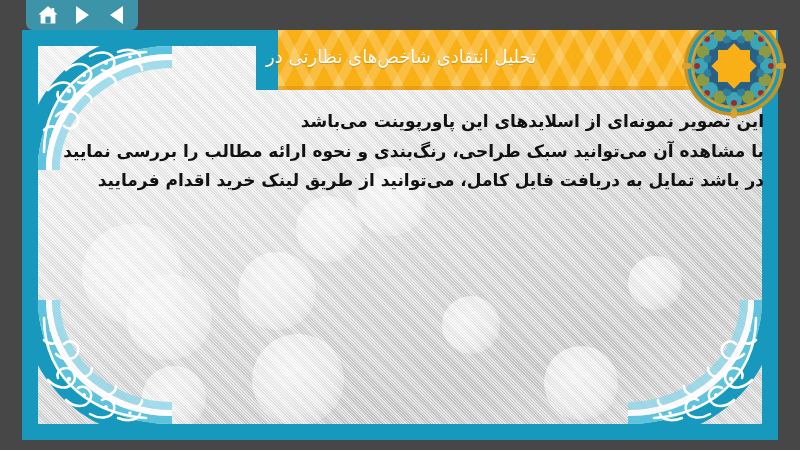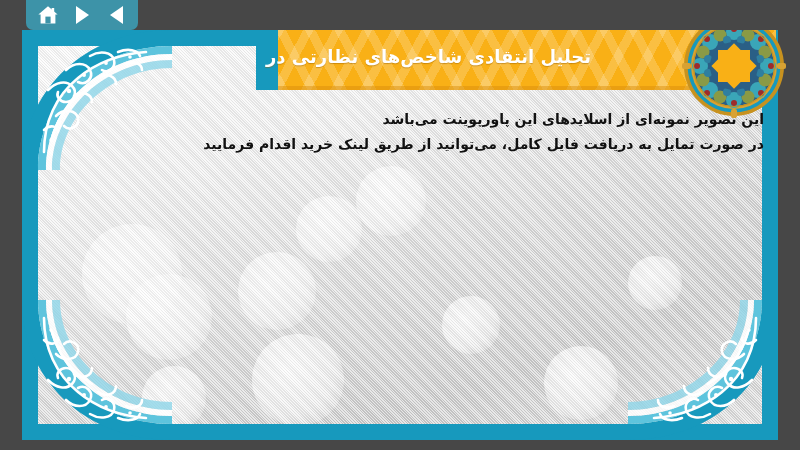--- a/index.html
+++ b/index.html
@@ -103,21 +103,21 @@
   #banner-body::after{
     content:""; position:absolute; left:0; right:0; bottom:0; height:4px;
     background:rgba(215,140,10,.45);
   }
   #title-text{
     position:relative; z-index:3;
     height:68px; display:flex; flex-direction:column;
     align-items:flex-end; justify-content:center;
     padding:0 86px 0 10px;
     color:#ffffff;
-    font-size:18px; font-weight:bold; line-height:1.5;
+    font-size:18px; font-weight:normal; line-height:1.5;
     text-align:right; direction:rtl; white-space:nowrap;
     text-shadow:0 1px 1px rgba(150,95,0,.45);
   }
 
   
   #medallion{
     position:absolute; right:-10px; top:-8px; width:104px; height:104px;
     z-index:5;
   }
 
@@ -126,21 +126,21 @@
     position:absolute; right:0; top:90px; width:16px; height:320px;
     background:#1799bd; z-index:20;
   }
 
   
   #body-text{
     position:absolute; left:40px; right:36px; top:108px;
     z-index:25;
     direction:rtl; text-align:right;
     color:#111111;
-    font-size:14px; font-weight:bold; line-height:1.62;
+    font-size:17px; font-weight:bold; line-height:1.62;
   }
   #body-text p{ margin:0 0 2px 0; white-space:nowrap; }
 </style>
 </head>
 <body>
 
 <div id="stage">
 
   <div id="navbar">
     <div id="nav-pill">
@@ -334,16 +334,17 @@
         <rect x="49" y="0" width="6" height="9" rx="2"></rect>
         <rect x="49" y="95" width="6" height="9" rx="2"></rect>
         <rect x="0" y="49" width="9" height="6" rx="2"></rect>
         <rect x="95" y="49" width="9" height="6" rx="2"></rect>
       </g>
     </svg>
   </div>
 
   <div id="body-text">
     <p>این تصویر نمونه‌ای از اسلایدهای این پاورپوینت می‌باشد</p>
-    <p>در صورت تمایل به دریافت فایل کامل، می‌توانید از طریق لینک خرید اقدام فرمایید</p>
+    <p>با مشاهده آن می‌توانید سبک طراحی، رنگ‌بندی و نحوه ارائه مطالب را بررسی نمایید</p>
+    <p>در باشد تمایل به دریافت فایل کامل، می‌توانید از طریق لینک خرید اقدام فرمایید</p>
   </div>
 
 </div>
 
 </body></html>

